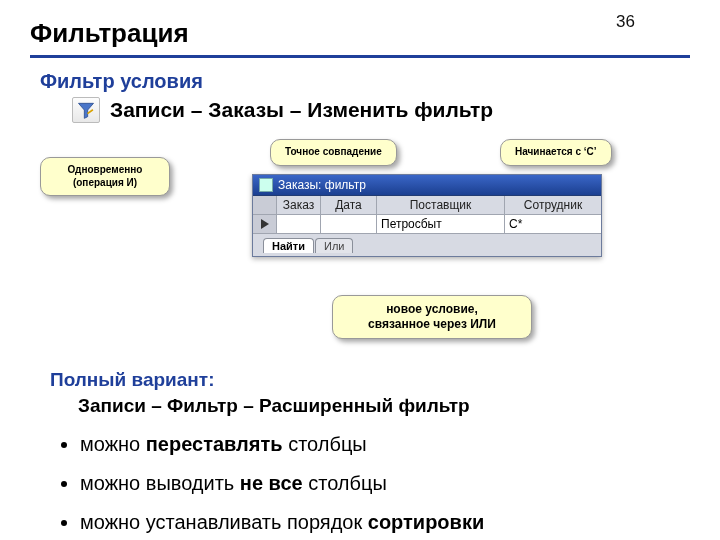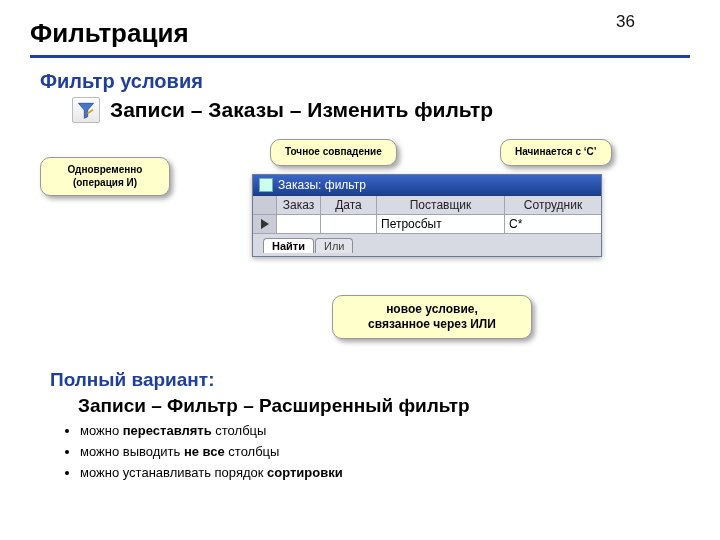--- a/index.html
+++ b/index.html
@@ -163,21 +163,21 @@
     box-shadow: 3px 3px 5px rgba(0,0,0,0.35);
     line-height: 1.25;
   }
   .full-block {
     margin: 80px 0 0 50px;
     font-size: 18px;
   }
   .full-head { color: #1f3f9a; font-weight: bold; font-size: 19px; }
   .full-path { font-weight: bold; font-size: 19px; margin: 4px 0 4px 28px; }
   .bullets { margin: 2px 0 0 30px; padding: 0; }
-  .bullets li { margin: 6px 0; font-size: 13px; list-style: disc; }
+  .bullets li { margin: 16px 0; font-size: 20px; list-style: disc; }
   .bullets b { font-weight: bold; }
 </style>
 </head>
 <body>
 
 <div class="slide-num">36</div>
 
 <div class="heading">Фильтрация</div>
 <div class="underline"></div>
 

